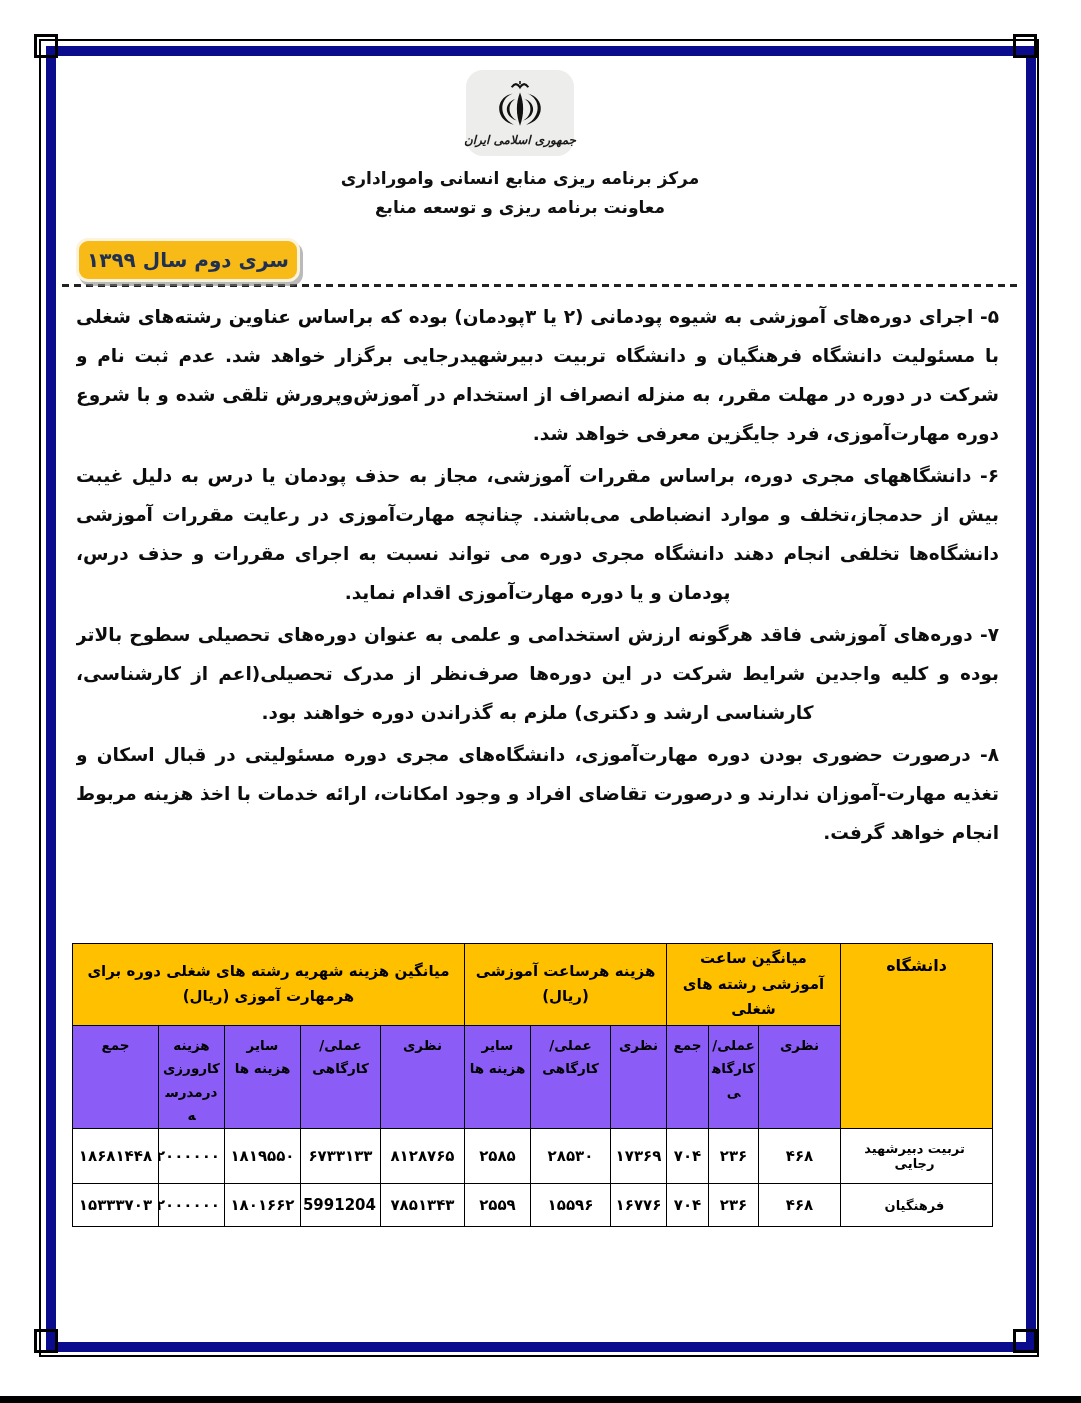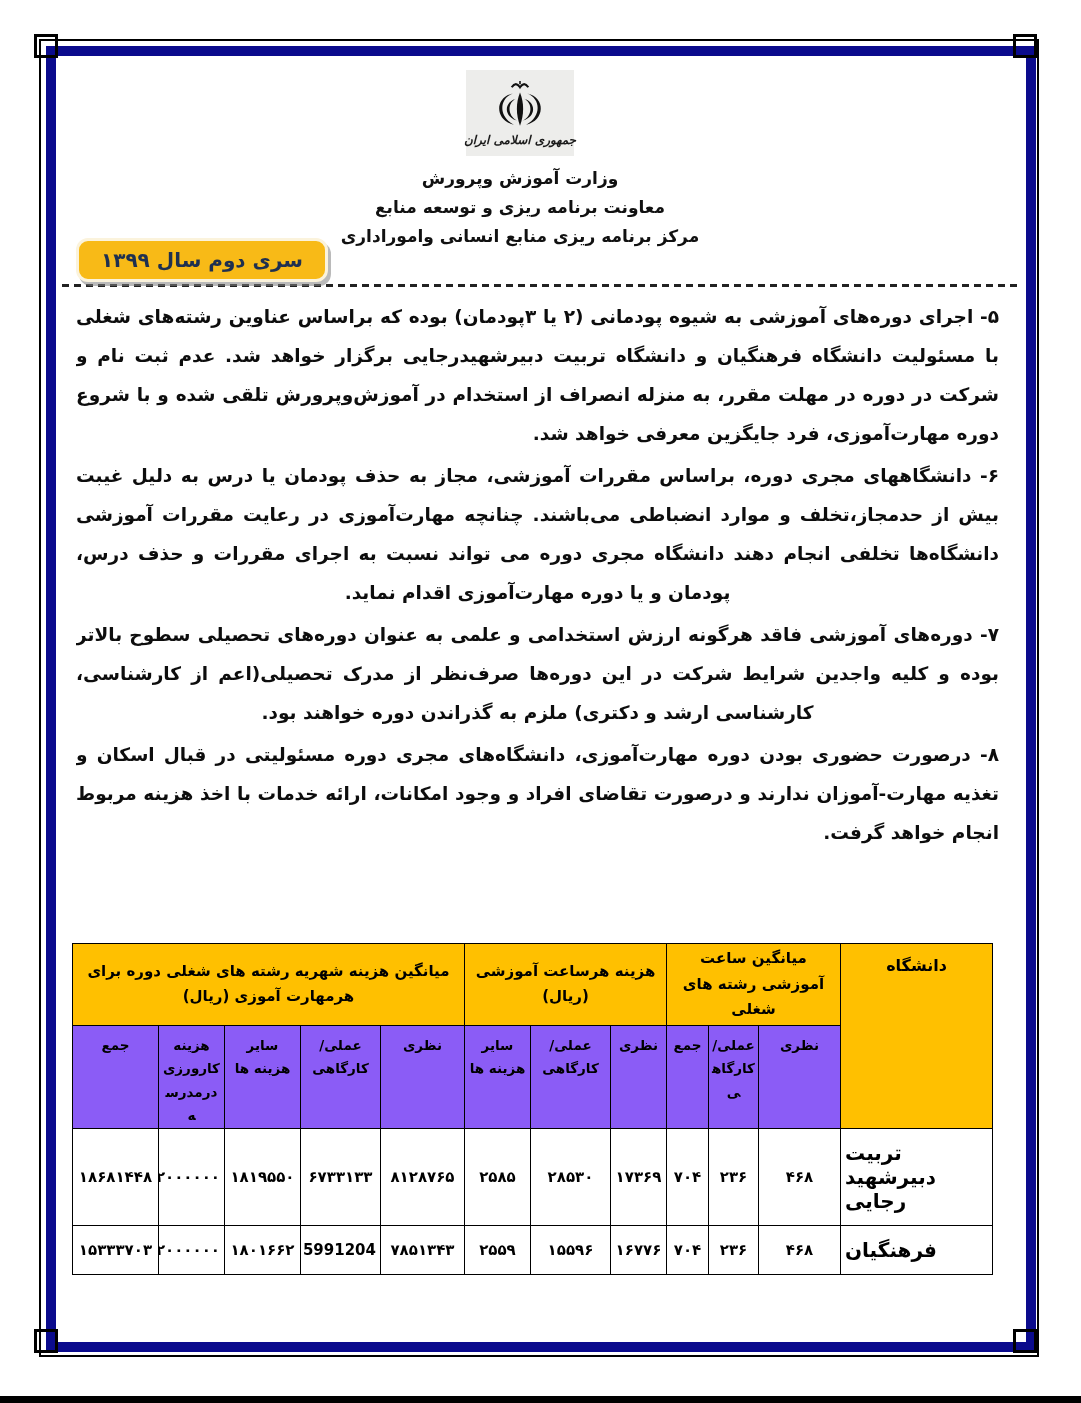--- a/index.html
+++ b/index.html
@@ -29,32 +29,32 @@
   .corner.br{left:1013px;top:1329px;}
   .bottom-black-bar{
     position:absolute;left:0;bottom:0;width:100%;height:7px;background:#000;
   }
   
   .org-block{
     position:absolute;left:50px;top:70px;width:940px;text-align:center;
   }
   .logo-box{
     width:108px;height:86px;margin:0 auto 8px auto;background:#EDEDEB;
-    display:flex;flex-direction:column;align-items:center;justify-content:center;
+    display:flex;flex-direction:column;align-items:center;justify-content:center;border-radius:17px;
   }
   .logo-box svg{display:block;}
   .logo-caption{
     font-size:12px;font-weight:bold;font-style:italic;color:#1a1a1a;
     line-height:1;margin-top:2px;white-space:nowrap;
   }
   .org-line{
     font-weight:bold;color:#111;font-size:17px;line-height:29px;
   }
   .series-badge{
-    position:absolute;left:76px;top:238px;width:252px;height:44px;
+    position:absolute;left:76px;top:238px;width:224px;height:44px;
     background:#F8BA17;border:3px solid #FBF3DC;border-radius:12px;
     box-shadow:3px 4px 0 rgba(130,130,130,.55);
     display:flex;align-items:center;justify-content:center;
     font-size:20px;font-weight:bold;color:#1F3050;box-sizing:border-box;
     z-index:5;
   }
   .separator{
     position:absolute;left:62px;top:284px;width:955px;height:3px;
     background:repeating-linear-gradient(90deg,#222 0 7px,transparent 7px 12px);
     z-index:1;
@@ -92,21 +92,21 @@
   tr.subrow th{
     background:#8b5cf6;color:#000;font-weight:bold;font-size:13.5px;
     height:100px;vertical-align:top;padding:8px 3px 0 3px;text-align:center;
     line-height:1.75;overflow-wrap:anywhere;
   }
   table.cost td{
     background:#fff;font-weight:bold;font-size:15px;color:#000;
     height:40px;text-align:center;vertical-align:middle;padding:12px 4px;
   }
   table.cost td.uni{
-    text-align:left;padding-right:8px;font-size:20px;margin-left:40px;
+    text-align:center;padding-right:8px;font-size:13px;margin-left:40px;
   }
 </style>
 </head>
 <body>
 
 <div class="page">
 
   <div class="frame-outer"></div>
   <div class="frame-navy"></div>
   <div class="corner tl"></div>
@@ -128,23 +128,22 @@
 
             <path d="M0,-28 C8,-8 8,14 0,36 C-8,14 -8,-8 0,-28 Z"></path>
           </g>
 
           <path d="M-16,-38 Q-8,-50 0,-38 Q8,-50 16,-38" fill="none" stroke="#111" stroke-width="4"></path>
           <path d="M0,-50 L0,-44" stroke="#111" stroke-width="3"></path>
         </svg>
       </span>
       <div class="logo-caption">جمهوری اسلامی ایران</div>
     </div>
-    <div class="org-line">وزارت آموزش وپرورش</div>
+    <div class="org-line">مرکز برنامه ریزی منابع انسانی واموراداری</div>
     <div class="org-line">معاونت برنامه ریزی و توسعه منابع</div>
-    <div class="org-line">مرکز برنامه ریزی منابع انسانی واموراداری</div>
   </div>
 
   <div class="separator"></div>
 
   <div class="series-badge">سری دوم سال ۱۳۹۹</div>
 
   <div class="paragraphs">
     <p class="last-right"><span>۵-</span> <span>اجرای دوره‌های آموزشی به شیوه پودمانی (۲ یا ۳پودمان)  بوده که براساس عناوین رشته‌های شغلی با مسئولیت دانشگاه فرهنگیان و دانشگاه تربیت دبیرشهیدرجایی برگزار خواهد شد. عدم ثبت نام و شرکت در دوره در مهلت مقرر، به منزله انصراف از استخدام در آموزش‌وپرورش تلقی شده و با شروع دوره مهارت‌آموزی، فرد جایگزین معرفی خواهد شد.</span></p>
     <p class="last-center"><span>۶-</span> <span>دانشگاههای مجری دوره، براساس مقررات آموزشی، مجاز به حذف پودمان یا درس به دلیل غیبت بیش از حدمجاز،تخلف و موارد انضباطی می‌باشند. چنانچه مهارت‌آموزی در رعایت مقررات آموزشی دانشگاه‌ها تخلفی انجام دهند دانشگاه مجری دوره می تواند نسبت به اجرای مقررات و حذف درس، پودمان و یا دوره مهارت‌آموزی اقدام نماید.</span></p>
     <p class="last-center"><span>۷-</span> <span>دوره‌های آموزشی  فاقد هرگونه ارزش استخدامی و علمی به عنوان دوره‌های تحصیلی سطوح بالاتر بوده و کلیه واجدین شرایط شرکت در این دوره‌ها صرف‌نظر از مدرک تحصیلی(اعم از کارشناسی، کارشناسی ارشد و دکتری) ملزم به گذراندن دوره خواهند بود.</span></p>

